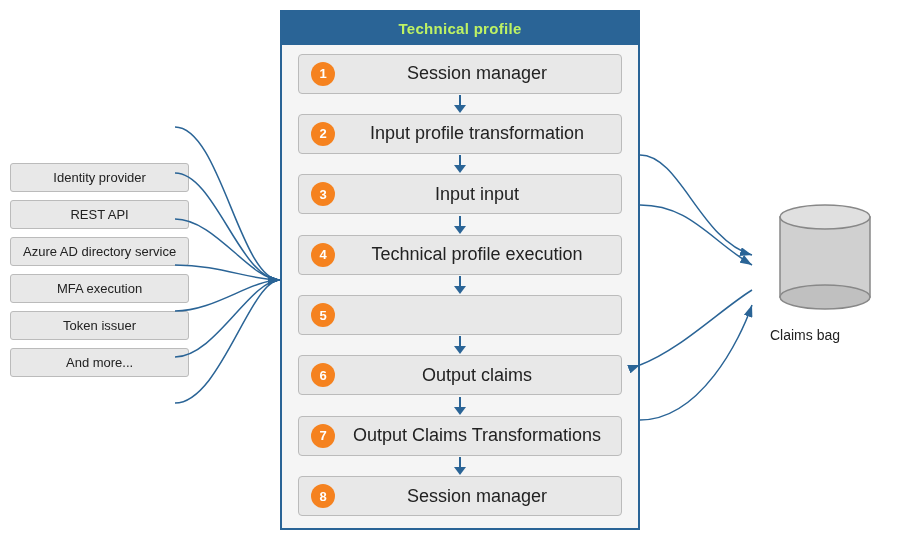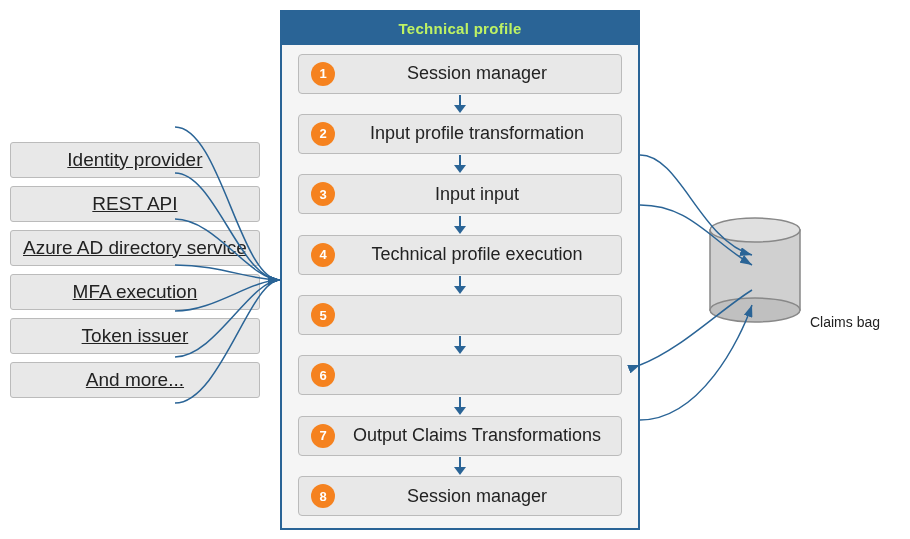--- a/index.html
+++ b/index.html
@@ -33,25 +33,24 @@
       left: 10px;
       top: 50%;
       transform: translateY(-50%);
     }
     .left-box {
       background: #e8e8e8;
       border: 1px solid #bbb;
       border-radius: 3px;
       padding: 6px 12px;
       text-align: center;
-      font-size: 19px;
+      font-size: 13px;
       color: #222;
       min-width: 160px;
       white-space: nowrap;
-      text-decoration: underline;
     }
 
     
     .center-panel {
       position: absolute;
       left: 280px;
       top: 10px;
       width: 360px;
       height: 520px;
       border: 2px solid #2a6496;
@@ -127,21 +126,22 @@
       position: absolute;
       right: 30px;
       top: 50%;
       transform: translateY(-50%);
       display: flex;
       flex-direction: column;
       align-items: center;
     }
     .cylinder {
       display: flex;
-      align-items: flex-end;
+      flex-direction: column;
+      align-items: flex-start;
     }
     .cylinder-label {
       font-size: 14px;
       color: #222;
       margin-top: 10px;
       text-align: center;
     }
 
     
     .arrows-svg {
@@ -236,20 +236,21 @@
       <div class="arrow-down">
         <svg width="20" height="18">
             <line x1="10" y1="0" x2="10" y2="12" stroke="#2a6496" stroke-width="2"></line>
             <polygon points="4,10 16,10 10,18" fill="#2a6496"></polygon>
           </svg>
       </div>
 
       <div class="step-row">
         <div class="step-box">
           <span class="step-number">6</span>
+          <span class="step-label">Output claims</span>
         </div>
       </div>
 
       <div class="arrow-down">
         <svg width="20" height="18">
             <line x1="10" y1="0" x2="10" y2="12" stroke="#2a6496" stroke-width="2"></line>
             <polygon points="4,10 16,10 10,18" fill="#2a6496"></polygon>
           </svg>
       </div>
 

